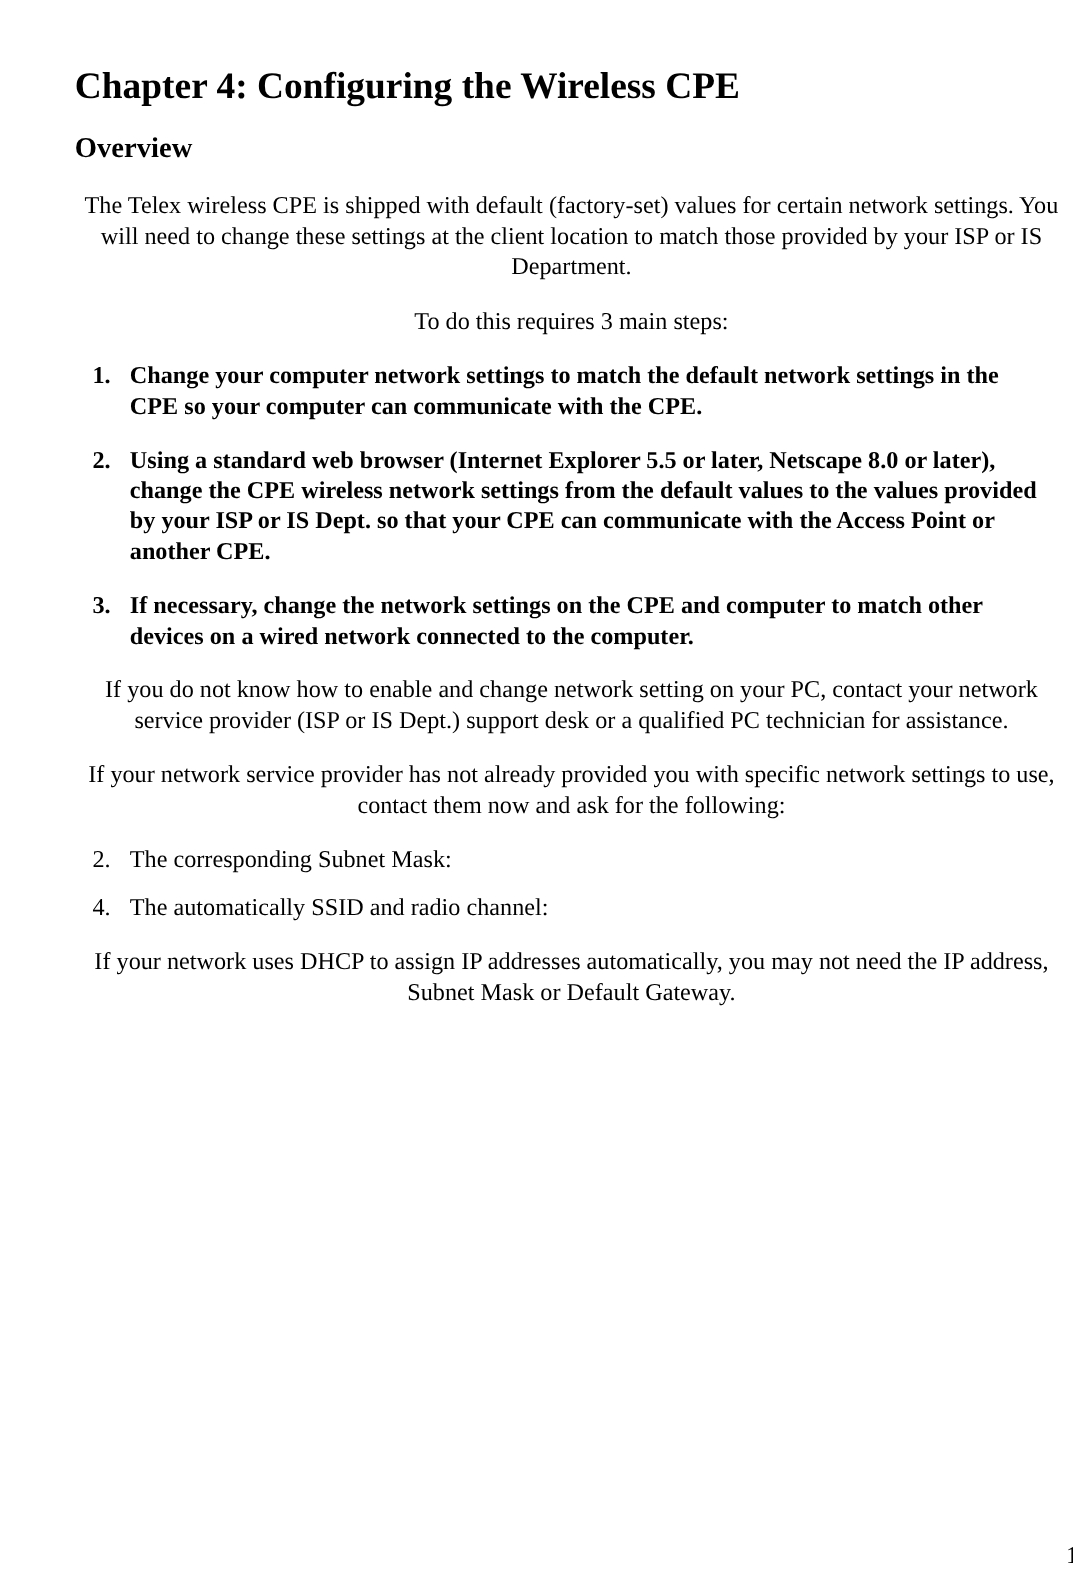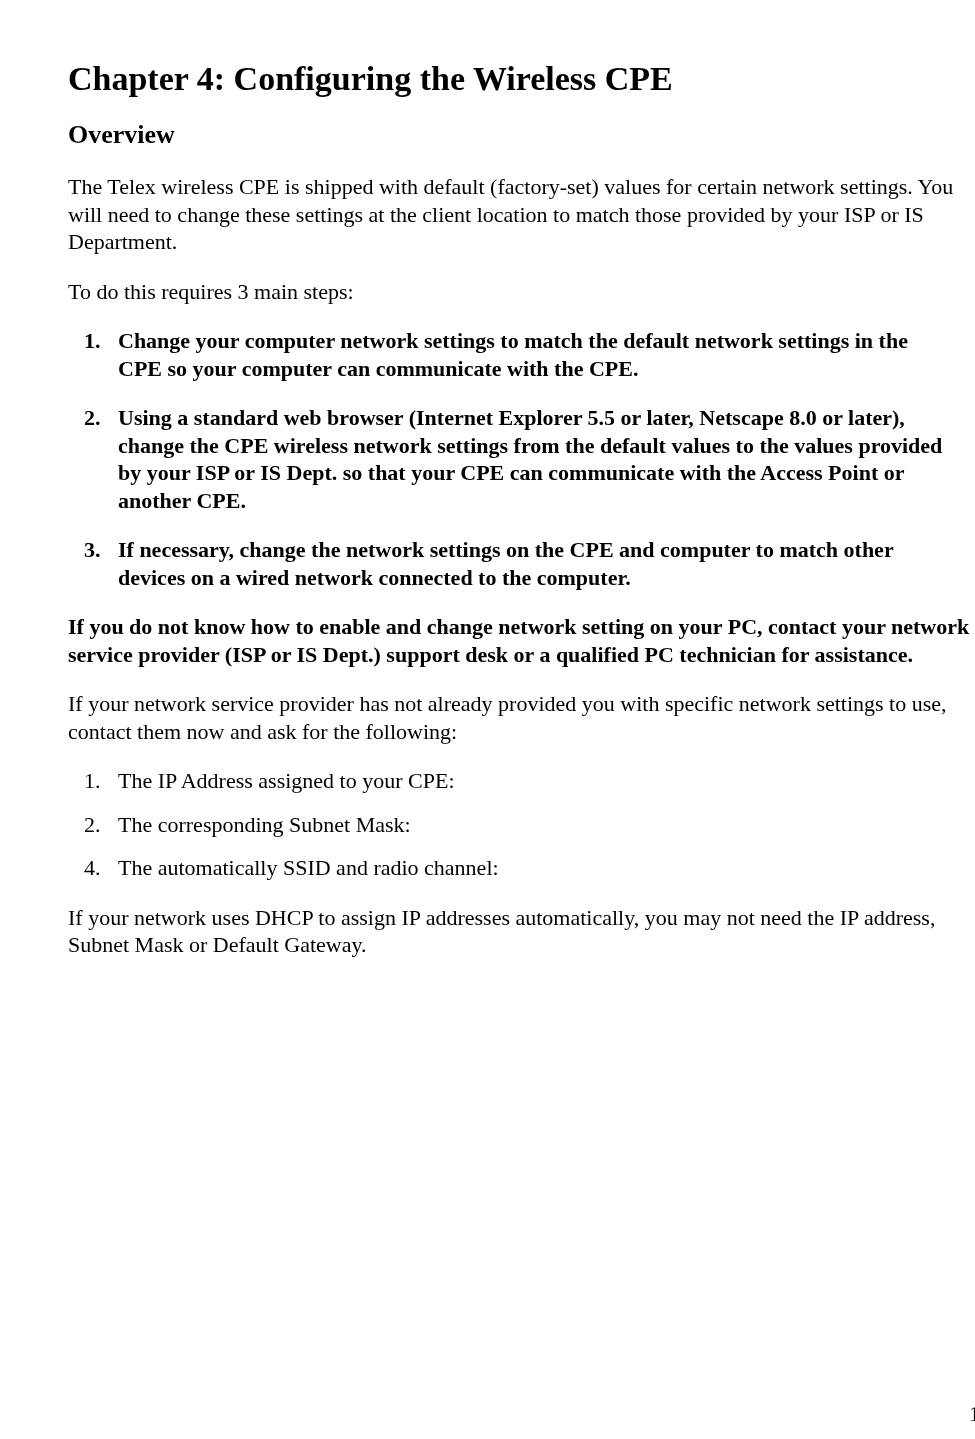--- a/index.html
+++ b/index.html
@@ -24,23 +24,24 @@
       margin-bottom: 18px;
     }
     h2 {
       font-size: 26px;
       font-weight: bold;
       margin-bottom: 22px;
       font-family: Liberation Serif, serif;
     }
     p {
       margin-bottom: 22px;
+      text-align: center;
     }
     .bold-para {
-      font-weight: bold;
+      font-weight: normal;
     }
     ol {
       list-style: none;
       margin-bottom: 22px;
     }
     ol.spaced li {
       margin-bottom: 22px;
       padding-left: 34px;
       position: relative;
       font-weight: bold;
@@ -82,20 +83,19 @@
   <li data-number="1">Change your computer network settings to match the default network settings in the CPE so your computer can communicate with the CPE.</li>
   <li data-number="2">Using a standard web browser (Internet Explorer 5.5 or later, Netscape 8.0 or later), change the CPE wireless network settings from the default values to the values provided by your ISP or IS Dept. so that your CPE can communicate with the Access Point or another CPE.</li>
   <li data-number="3">If necessary, change the network settings on the CPE and computer to match other devices on a wired network connected to the computer.</li>
 </ol>
 
 <p class="bold-para">If you do not know how to enable and change network setting on your PC, contact your network service provider (ISP or IS Dept.) support desk or a qualified PC technician for assistance.</p>
 
 <p>If your network service provider has not already provided you with specific network settings to use, contact them now and ask for the following:</p>
 
 <ol class="tight">
-  <li data-number="1">The IP Address assigned to your CPE:</li>
   <li data-number="2">The corresponding Subnet Mask:</li>
   <li data-number="4">The automatically SSID and radio channel:</li>
 </ol>
 
 <p style="margin-top:22px;">If your network uses DHCP to assign IP addresses automatically, you may not need the IP address, Subnet Mask or Default Gateway.</p>
 
 <div class="page-number">16</div>
 
 </body></html>

